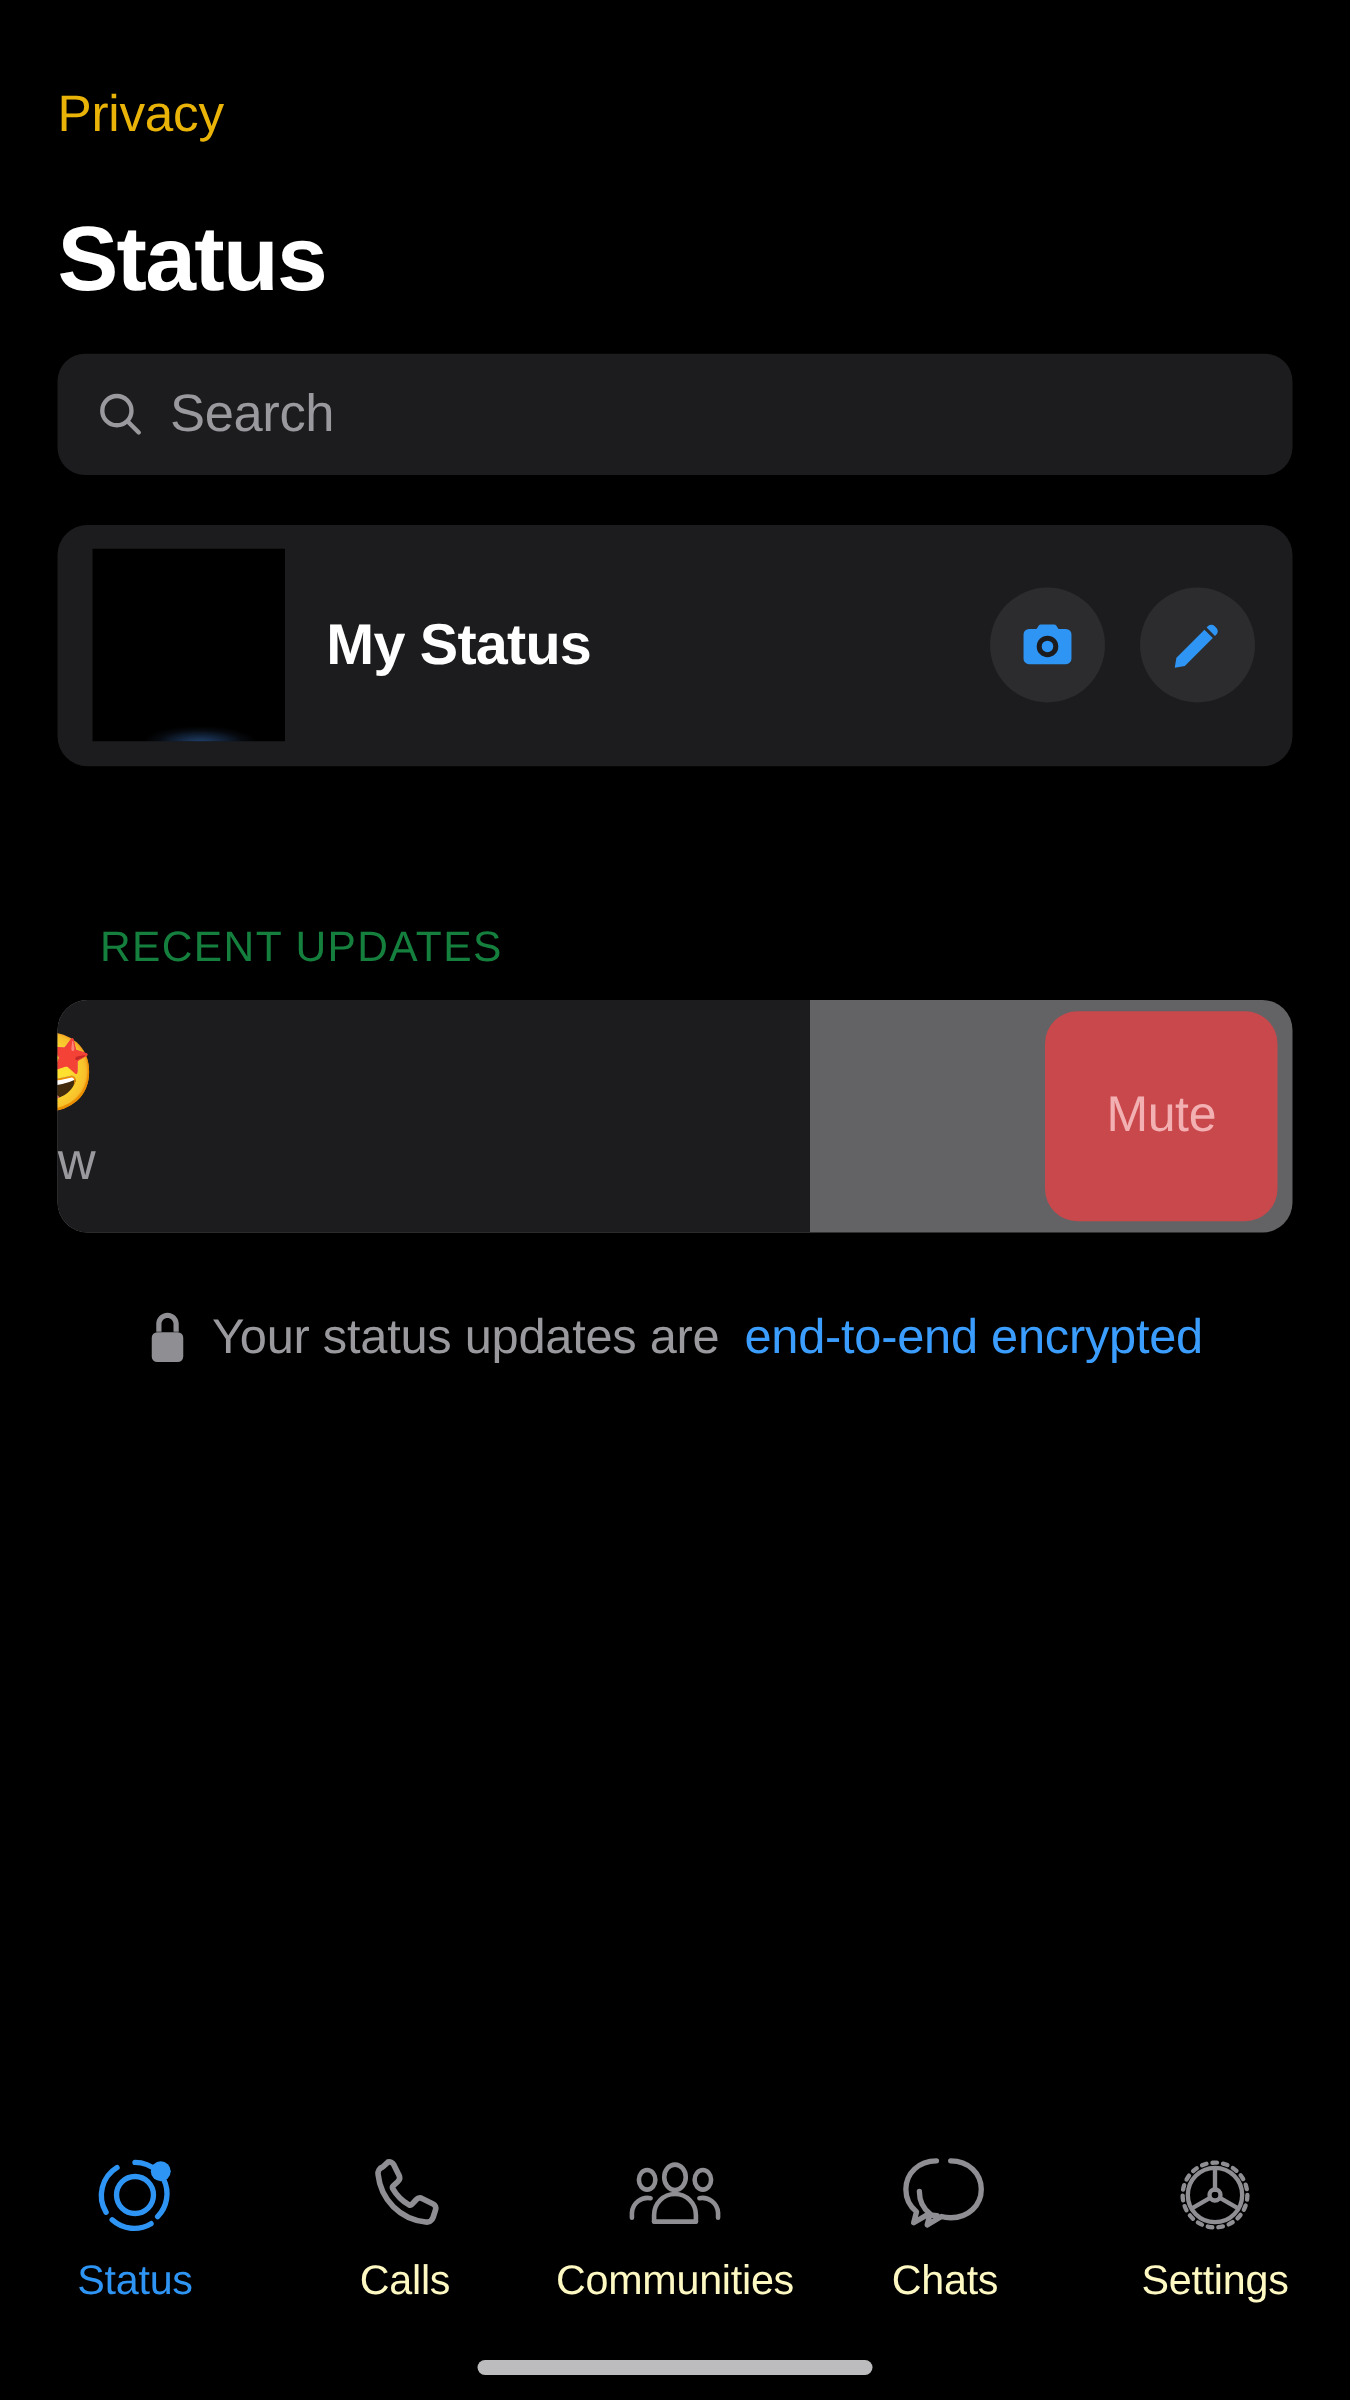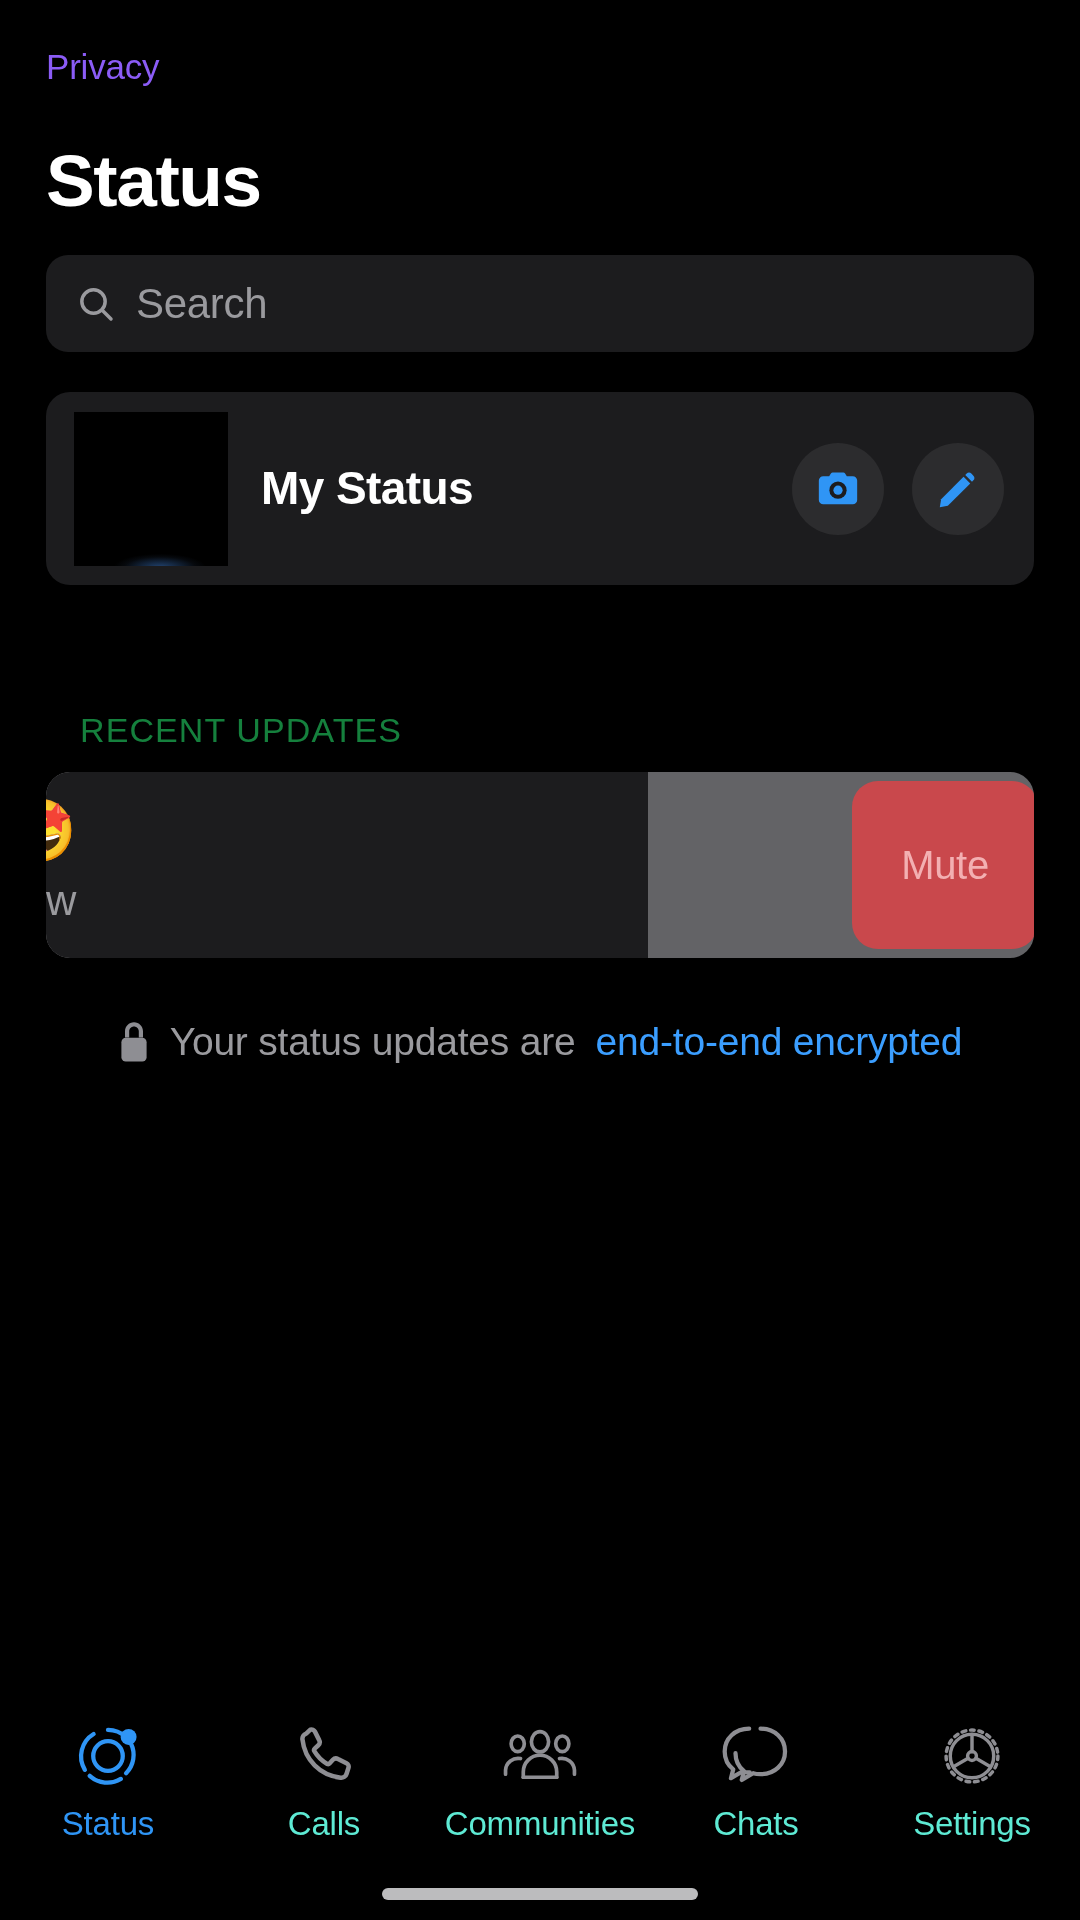--- a/index.html
+++ b/index.html
@@ -14,26 +14,27 @@
     width:1080px; height:1920px;
     background:#000;
     display:flex; flex-direction:column;
   }
 
   
   .nav-top {
     padding:48px 46px 0 46px;
   }
   .privacy-link {
-    color:#8b5cf6;
-    font-size:35px;
+    color:#eab308;
+    font-size:41px;
     letter-spacing:-0.2px;
     line-height:1.1;
     display:inline-block;
     cursor:pointer;
+    margin-top:21px;
   }
   .page-title {
     margin:56px 0 0 46px;
     color:#ffffff;
     font-size:73px;
     font-weight:bold;
     letter-spacing:-1.4px;
     line-height:1.05;
   }
 
@@ -154,21 +155,21 @@
     font-size:42px;
     letter-spacing:-0.3px;
     line-height:1.1;
   }
   .swipe-actions {
     flex:1;
     position:relative;
     display:flex;
     align-items:center;
     justify-content:flex-end;
-    padding-right:0;
+    padding-right:16px;
   }
   .mute-btn {
     width:186px;
     height:168px;
     margin-right:-4px;
     background:#c9484c;
     border-radius:26px;
     display:flex; align-items:center; justify-content:center;
     color:#f3b0b2;
     font-size:40px;
@@ -213,21 +214,21 @@
     display:flex; flex-direction:column;
     align-items:center;
     justify-content:center;
     gap:14px;
     cursor:pointer;
   }
   .tab-icon { height:74px; display:flex; align-items:center; justify-content:center; }
   .tab-icon svg { display:block; }
   .tab-label {
     font-size:33px;
-    color:#5eead4;
+    color:#fef9c3;
     letter-spacing:-0.2px;
     line-height:1;
   }
   .tab.active .tab-label { color:#2f95f5; }
 
   
   .home-indicator-wrap {
     height:52px;
     display:flex; align-items:center; justify-content:center;
     background:#000;

